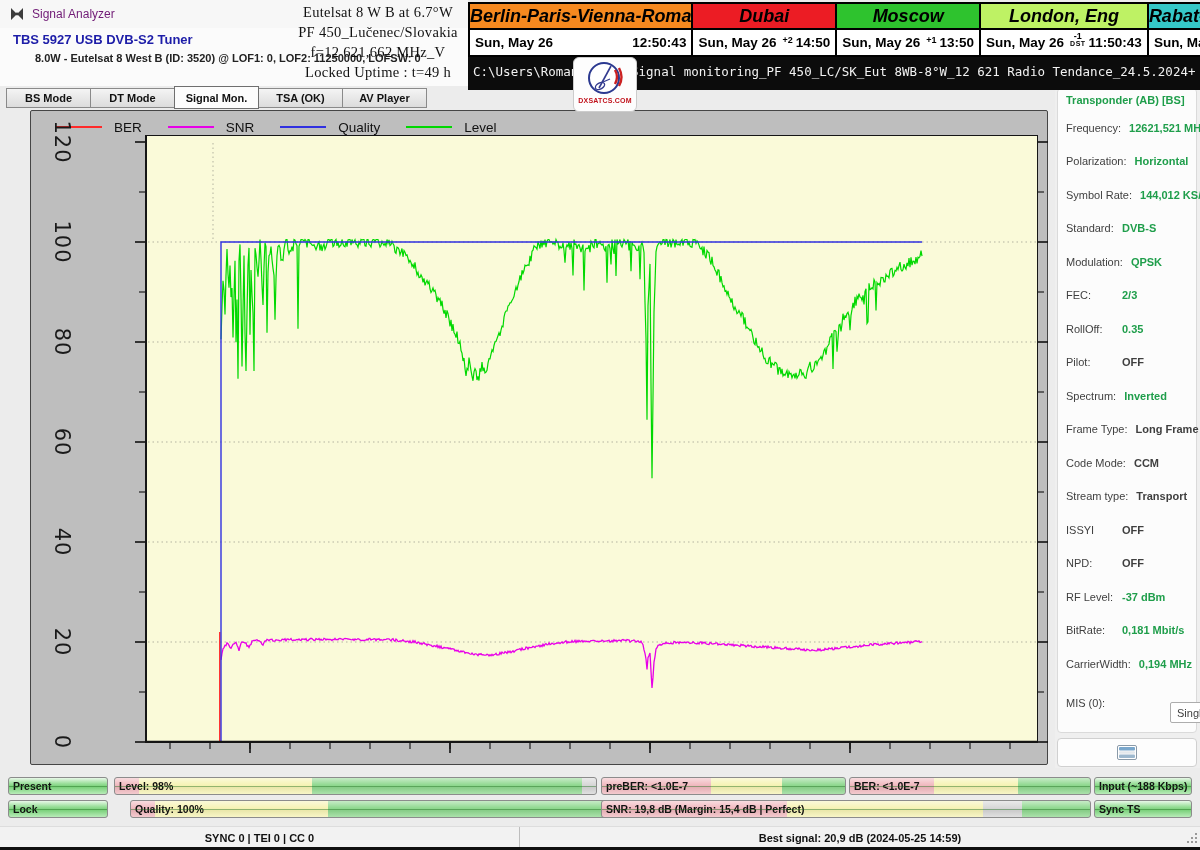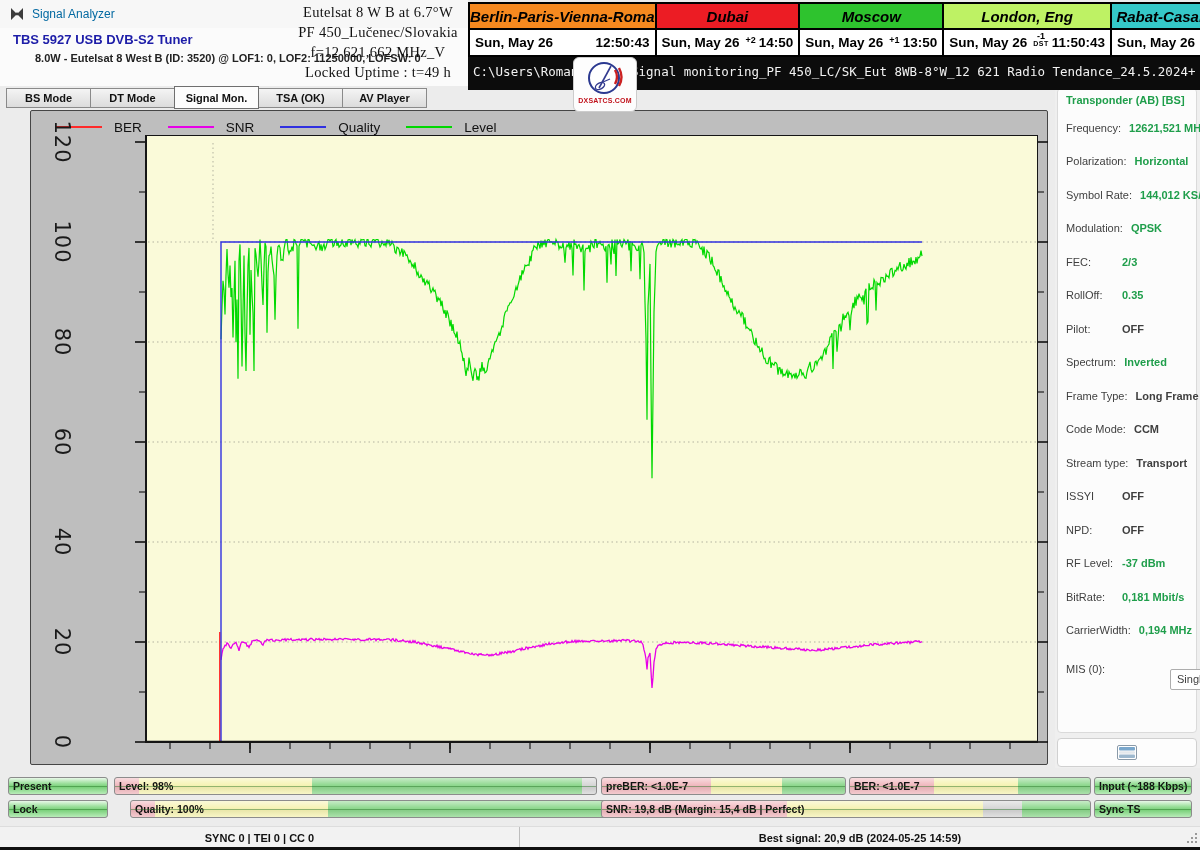--- a/index.html
+++ b/index.html
@@ -1,33 +1,33 @@
 <!DOCTYPE html>
 <html><head>
 <meta charset="utf-8">
 <style>
   html,body{margin:0;padding:0;}
   body{width:1200px;height:850px;position:relative;background:#ECECEC;
        font-family:"Liberation Sans",sans-serif;overflow:hidden;}
   
   .titlebar{position:absolute;left:0;top:0;width:468px;height:28px;background:#F7F7F7;}
   .app-icon{position:absolute;left:9px;top:6px;width:16px;height:16px;}
-  .app-title{position:absolute;left:32px;top:7px;font-size:12px;color:#0369a1;}
+  .app-title{position:absolute;left:32px;top:7px;font-size:12px;color:#701a75;}
   
   .header-left{position:absolute;left:0;top:28px;width:468px;height:58px;background:#FBFBFB;}
   .tuner-title{position:absolute;left:13px;top:32px;font-size:13px;font-weight:700;color:#1D1DA8;}
   .tuner-sub{position:absolute;left:35px;top:52px;font-size:11px;font-weight:600;color:#222;}
   .station{position:absolute;left:290px;top:2px;width:176px;height:84px;text-align:center;
            font-family:"Liberation Serif",serif;font-size:14.5px;color:#111;line-height:20px;letter-spacing:.3px;}
   
   .clocks{position:absolute;left:468px;top:2px;width:732px;height:55px;display:flex;}
   .clock{flex:1 1 0;border:2px solid #000;margin-left:-2px;display:flex;flex-direction:column;background:#fff;}
   .clock:first-child{margin-left:0;flex:0 0 148px;}
   .clock-head{height:24px;border-bottom:2px solid #000;display:flex;align-items:center;justify-content:center;
-              font-size:15px;font-weight:700;font-style:italic;color:#000;white-space:nowrap;overflow:hidden;}
+              font-size:18px;font-weight:700;font-style:italic;color:#000;white-space:nowrap;overflow:hidden;}
   .clock-time{flex:1;display:flex;align-items:center;background:#fff;padding:0 5px;font-weight:700;font-size:13.5px;color:#000;white-space:nowrap;}
   .clock-date{flex:0 0 auto;}
   .clock-off{display:flex;flex-direction:column;align-items:center;font-size:9px;font-weight:700;line-height:8px;margin:0 3px 6px 6px;}
   .clock-off .dst{font-size:7px;letter-spacing:.5px;}
   .clock-t{margin-left:auto;}
   
   .terminal{position:absolute;left:468px;top:57px;width:732px;height:33px;background:#0C0C0C;z-index:5;
             color:#F2F2F2;font-family:"DejaVu Sans Mono",monospace;font-size:12.5px;line-height:30px;
             padding-left:5px;box-sizing:border-box;white-space:nowrap;overflow:hidden;}
   
@@ -298,20 +298,24 @@
         </div>
         <div class="sb-row">
           <span class="sb-label">Polarization:</span>
           <span class="sb-value green">Horizontal</span>
         </div>
         <div class="sb-row">
           <span class="sb-label">Symbol Rate:</span>
           <span class="sb-value green">144,012 KS/s</span>
         </div>
         <div class="sb-row">
+          <span class="sb-label">Standard:</span>
+          <span class="sb-value green">DVB-S</span>
+        </div>
+        <div class="sb-row">
           <span class="sb-label">Modulation:</span>
           <span class="sb-value green">QPSK</span>
         </div>
         <div class="sb-row">
           <span class="sb-label">FEC:</span>
           <span class="sb-value green">2/3</span>
         </div>
         <div class="sb-row">
           <span class="sb-label">RollOff:</span>
           <span class="sb-value green">0.35</span>

